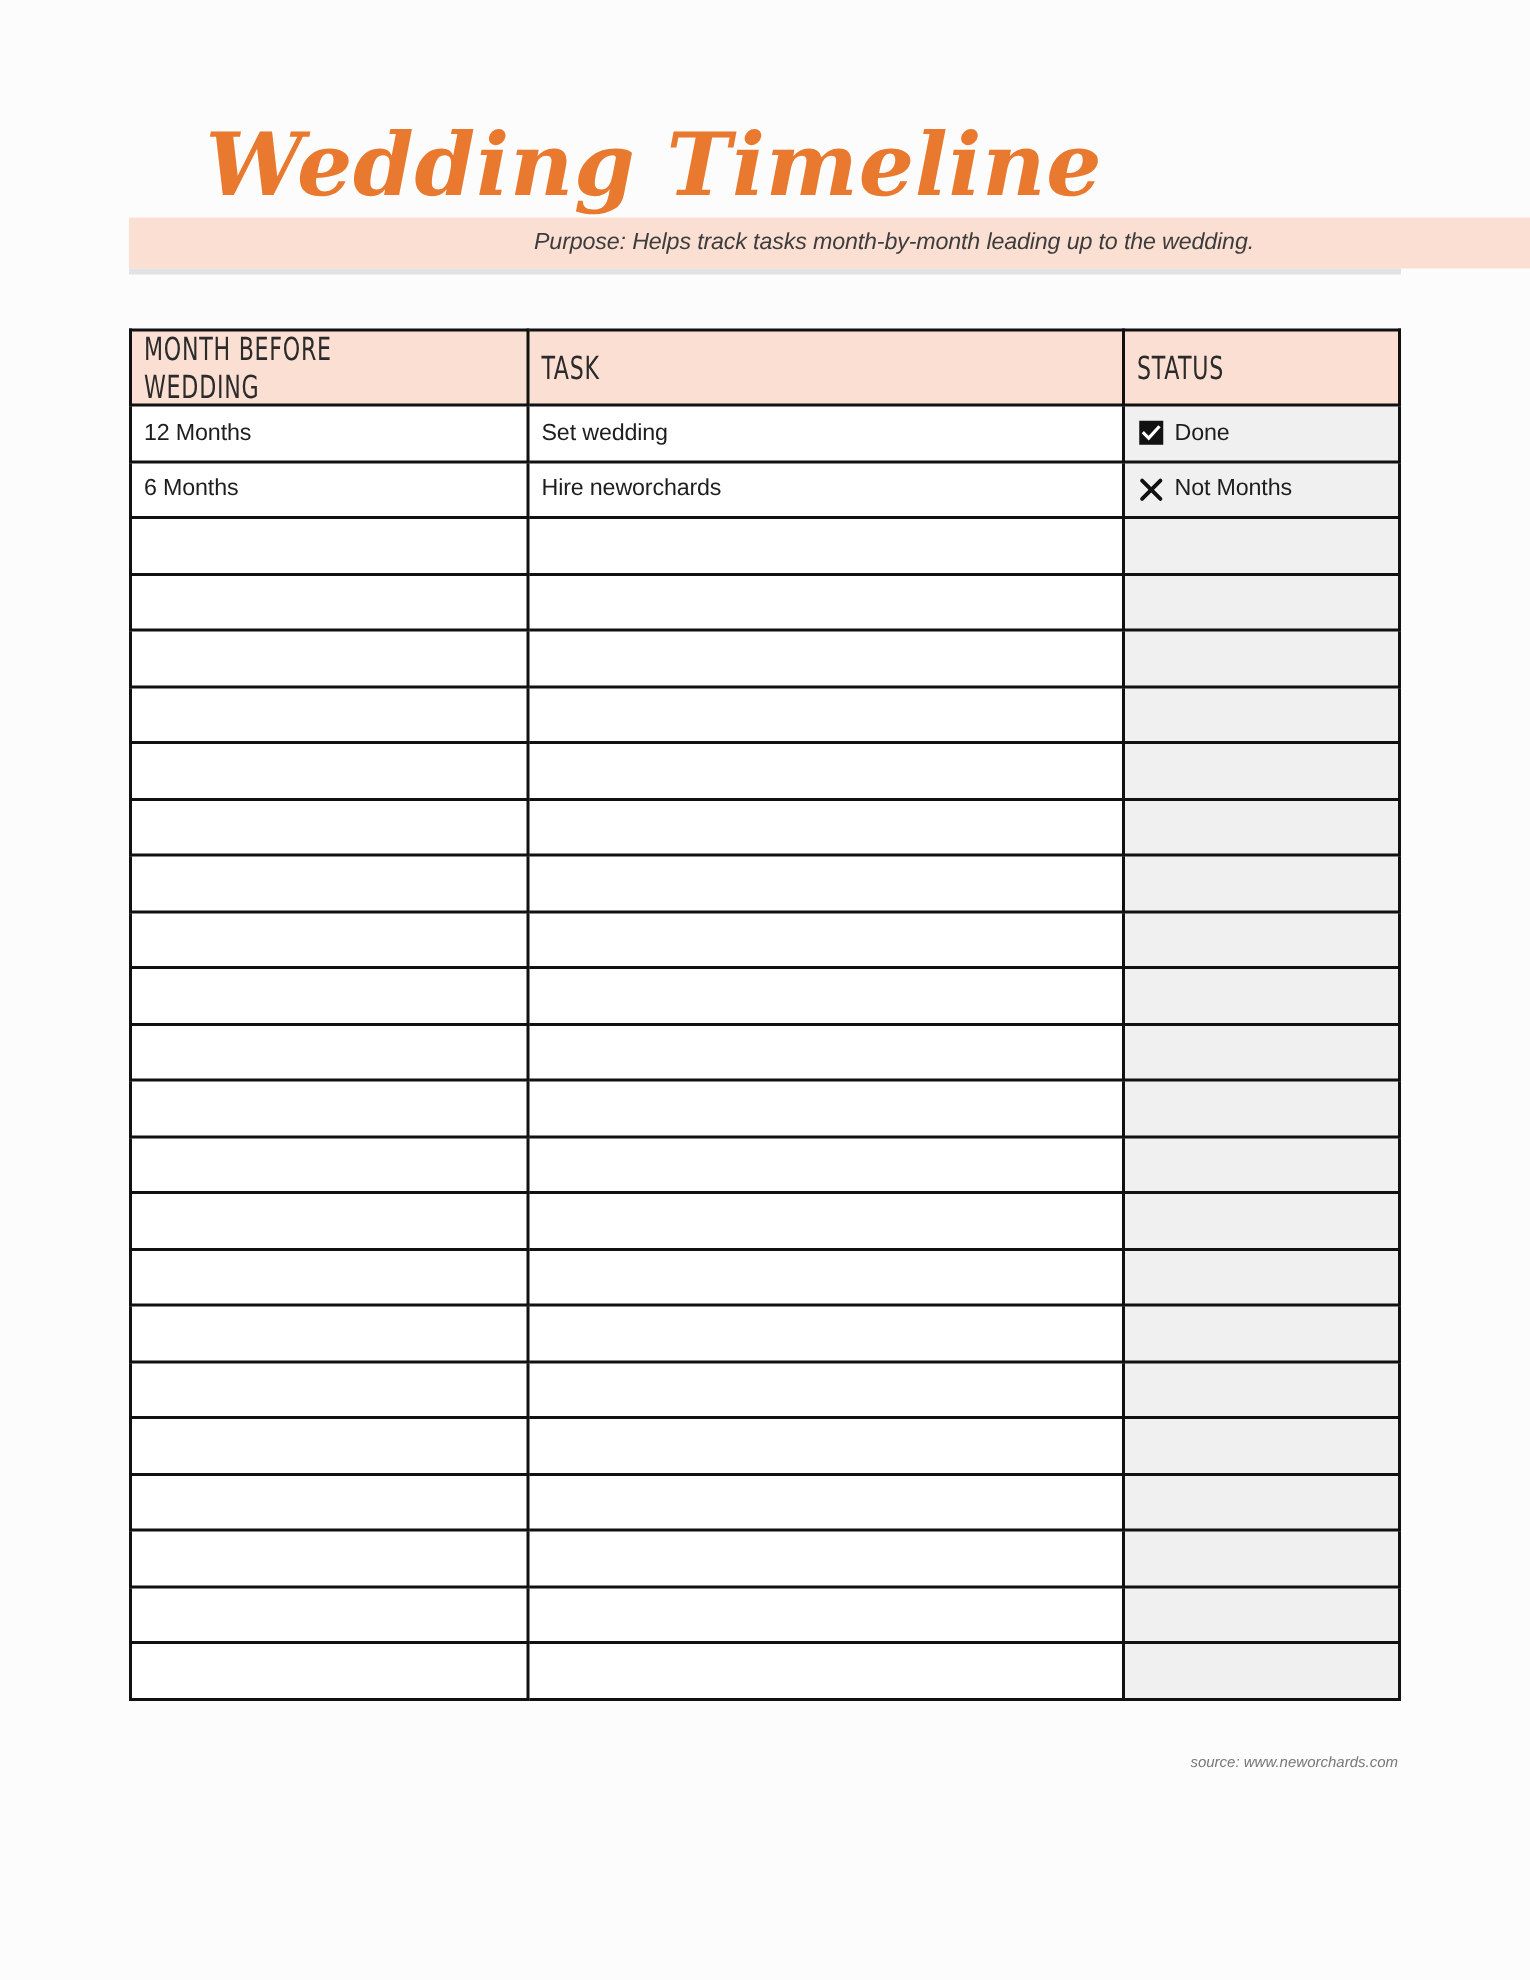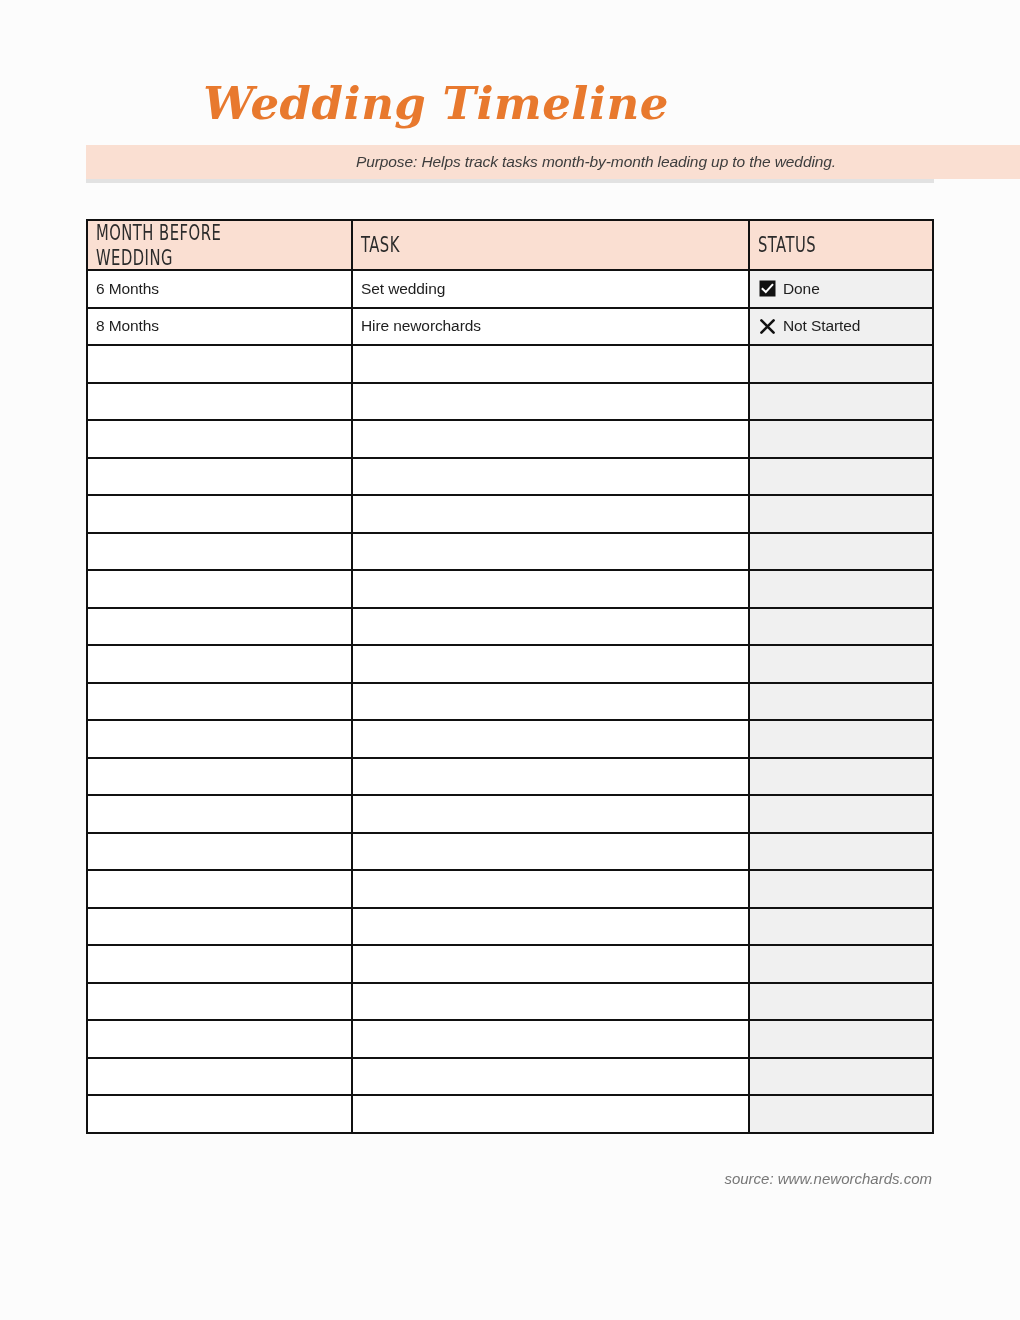--- a/index.html
+++ b/index.html
@@ -25,21 +25,21 @@
   
   .title {
     position: absolute;
     left: 0;
     top: 79px;
     width: 872px;
     text-align: center;
     font-family: "DejaVu Serif", serif;
     font-style: italic;
     font-weight: 700;
-    font-size: 45px;
+    font-size: 58px;
     letter-spacing: 0.5px;
     color: #e8792e;
     line-height: 1.1;
     white-space: nowrap;
   }
 
   
   .purpose-bar {
     position: absolute;
     left: 86px;
@@ -143,21 +143,21 @@
   }
   .ico svg { display: block; }
 
   
   .source {
     position: absolute;
     right: 88px;
     top: 1170px;
     font-family: "Liberation Sans", sans-serif;
     font-style: italic;
-    font-size: 15px;
+    font-size: 10px;
     color: #777777;
     white-space: nowrap;
   }
 </style>
 </head>
 <body>
 
 <div class="page">
 
   <div class="title">Wedding Timeline</div>
@@ -182,45 +182,45 @@
           <th>
             <span class="hdr-label">TASK</span>
           </th>
           <th>
             <span class="hdr-label">STATUS</span>
           </th>
         </tr>
       </thead>
       <tbody id="table-body">
           <tr>
-            <td>6 Months</td>
+            <td>12 Months</td>
             <td>Set wedding</td>
             <td class="status-cell">
               <span class="status-inner">
                 <span class="ico">
                   <svg width="17" height="17" viewBox="0 0 17 17">
                     <rect x="0.5" y="0.5" width="16" height="16" fill="#111111"></rect>
                     <path d="M3.6 8.9 L6.8 12.1 L13.3 4.9" fill="none" stroke="#ffffff" stroke-width="2.1" stroke-linecap="square"></path>
                   </svg>
                 </span>
                 <span class="status-label">Done</span>
               </span>
             </td>
           </tr>
           <tr>
-            <td>8 Months</td>
+            <td>6 Months</td>
             <td>Hire neworchards</td>
             <td class="status-cell">
               <span class="status-inner">
                 <span class="ico">
                   <svg width="17" height="17" viewBox="0 0 17 17">
                     <path d="M2.4 2.4 L14.6 14.6 M14.6 2.4 L2.4 14.6" stroke="#111111" stroke-width="2.6" stroke-linecap="round"></path>
                   </svg>
                 </span>
-                <span class="status-label">Not Started</span>
+                <span class="status-label">Not Months</span>
               </span>
             </td>
           </tr>
           <tr class="empty-row">
             <td></td>
             <td></td>
             <td class="status-cell"></td>
           </tr>
           <tr class="empty-row">
             <td></td>

